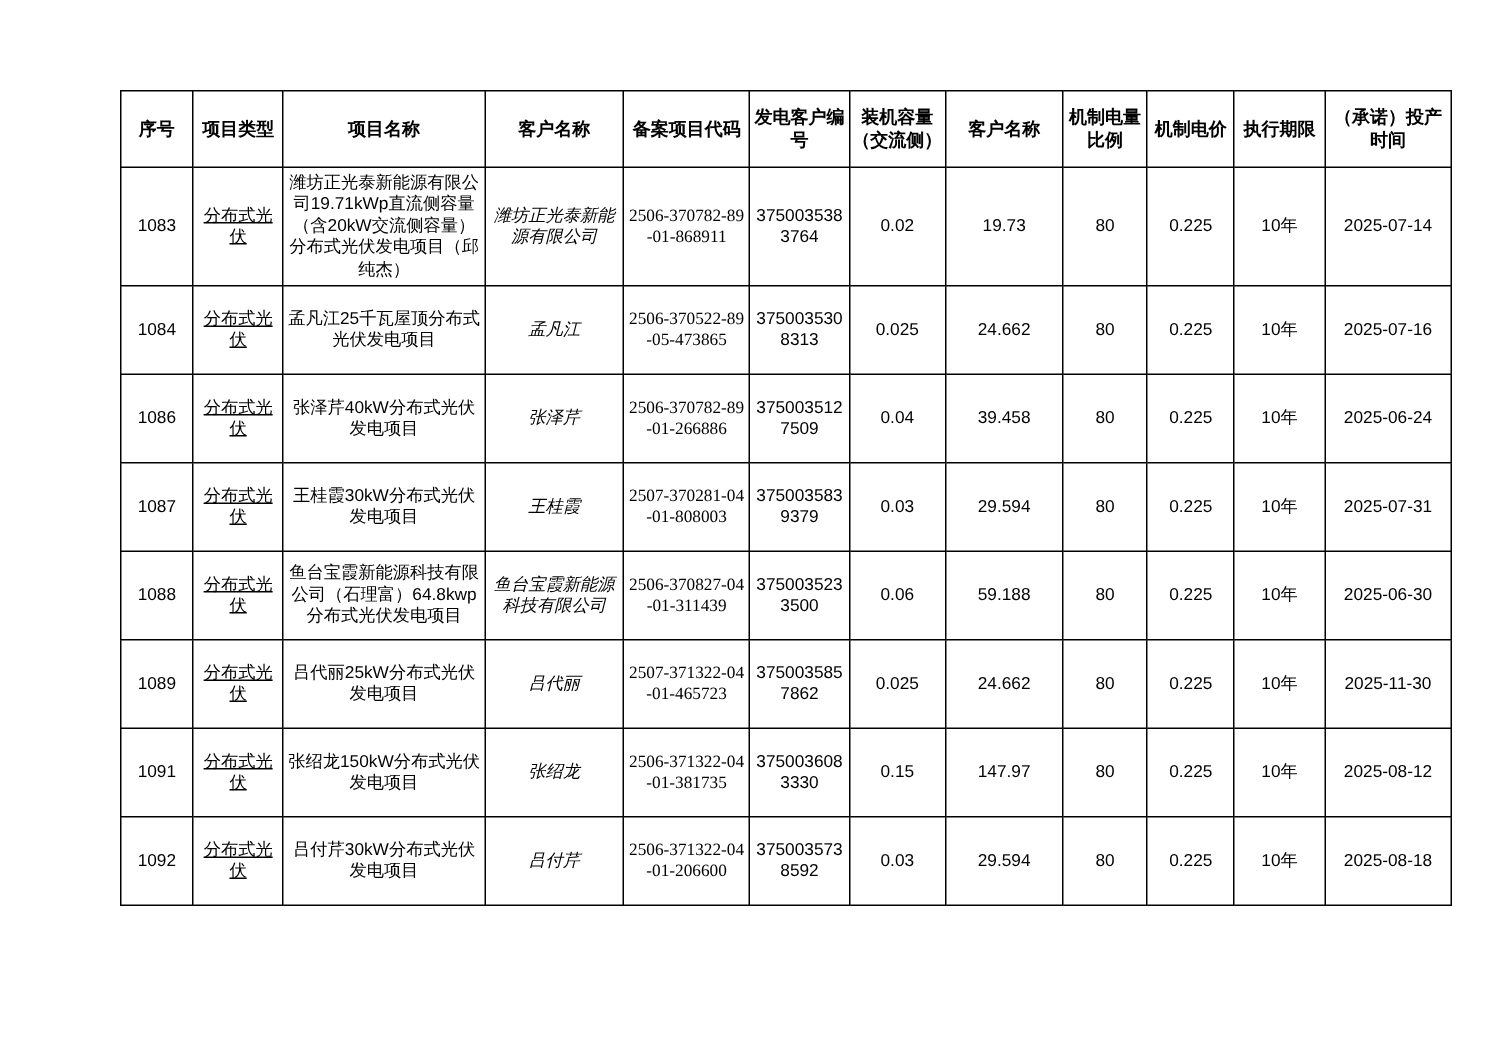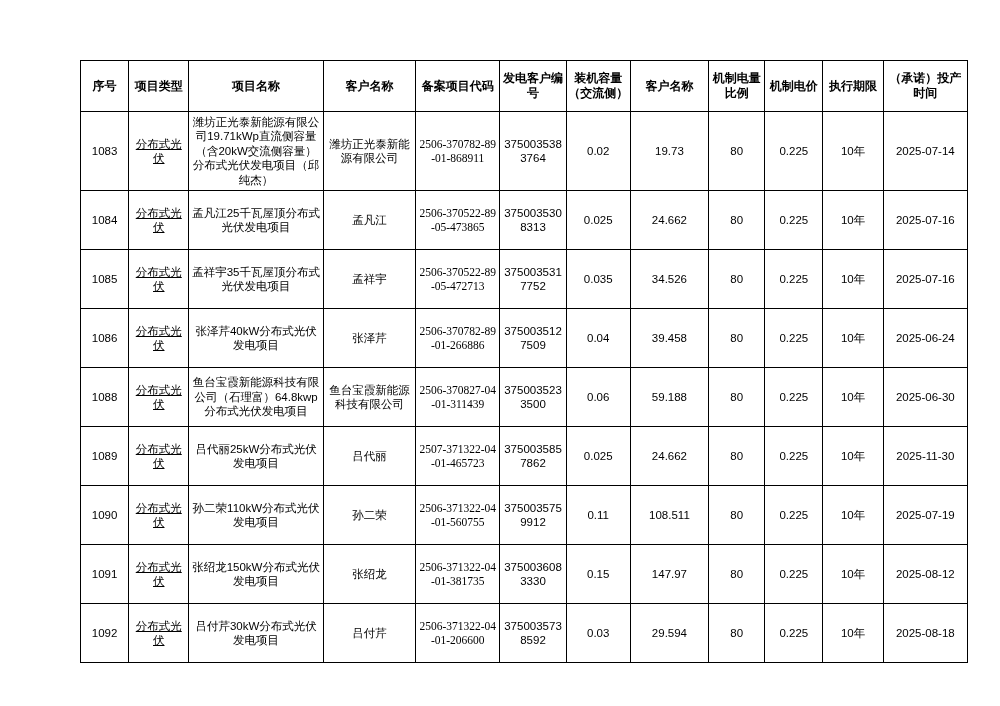--- a/index.html
+++ b/index.html
@@ -44,21 +44,21 @@
     padding: 2px 1px;
   }
   td.cell-idx { font-size: 12px; }
   td.cell-type { font-size: 11.5px; text-decoration: underline; }
   td.cell-name {
     font-size: 11.5px;
     text-align: center;
     line-height: 1.3;
     height: 52px;
   }
-  td.cell-cust { font-size: 12px; }
+  td.cell-cust { font-size: 12px; font-style: italic; }
   td.cell-code { font-size: 11.5px; line-height: 1.3; font-family: Liberation Serif, serif; }
   td.cell-no { font-size: 11.5px; line-height: 1.3; margin-left: 16px; }
   td.cell-num { font-size: 12px; }
   tbody tr { height: 50px; }
   tbody tr.tall { height: 57px; }
   
   col.c0 { width: 48px; }
   col.c1 { width: 60px; }
   col.c2 { width: 134px; }
   col.c3 { width: 92px; }
@@ -129,47 +129,47 @@
           <td class="cell-code">2506-370522-89-05-473865</td>
           <td class="cell-no">3750035308313</td>
           <td class="cell-num">0.025</td>
           <td class="cell-num">24.662</td>
           <td class="cell-num">80</td>
           <td class="cell-num">0.225</td>
           <td class="cell-num">10年</td>
           <td class="cell-num">2025-07-16</td>
         </tr>
         <tr>
-          <td class="cell-idx">1085</td>
-          <td class="cell-type">分布式光伏</td>
-          <td class="cell-name">孟祥宇35千瓦屋顶分布式光伏发电项目</td>
-          <td class="cell-cust">孟祥宇</td>
-          <td class="cell-code">2506-370522-89-05-472713</td>
-          <td class="cell-no">3750035317752</td>
-          <td class="cell-num">0.035</td>
-          <td class="cell-num">34.526</td>
-          <td class="cell-num">80</td>
-          <td class="cell-num">0.225</td>
-          <td class="cell-num">10年</td>
-          <td class="cell-num">2025-07-16</td>
-        </tr>
-        <tr>
           <td class="cell-idx">1086</td>
           <td class="cell-type">分布式光伏</td>
           <td class="cell-name">张泽芹40kW分布式光伏发电项目</td>
           <td class="cell-cust">张泽芹</td>
           <td class="cell-code">2506-370782-89-01-266886</td>
           <td class="cell-no">3750035127509</td>
           <td class="cell-num">0.04</td>
           <td class="cell-num">39.458</td>
           <td class="cell-num">80</td>
           <td class="cell-num">0.225</td>
           <td class="cell-num">10年</td>
           <td class="cell-num">2025-06-24</td>
         </tr>
+        <tr>
+          <td class="cell-idx">1087</td>
+          <td class="cell-type">分布式光伏</td>
+          <td class="cell-name">王桂霞30kW分布式光伏发电项目</td>
+          <td class="cell-cust">王桂霞</td>
+          <td class="cell-code">2507-370281-04-01-808003</td>
+          <td class="cell-no">3750035839379</td>
+          <td class="cell-num">0.03</td>
+          <td class="cell-num">29.594</td>
+          <td class="cell-num">80</td>
+          <td class="cell-num">0.225</td>
+          <td class="cell-num">10年</td>
+          <td class="cell-num">2025-07-31</td>
+        </tr>
         <tr class="tall">
           <td class="cell-idx">1088</td>
           <td class="cell-type">分布式光伏</td>
           <td class="cell-name">鱼台宝霞新能源科技有限公司（石理富）64.8kwp分布式光伏发电项目</td>
           <td class="cell-cust">鱼台宝霞新能源科技有限公司</td>
           <td class="cell-code">2506-370827-04-01-311439</td>
           <td class="cell-no">3750035233500</td>
           <td class="cell-num">0.06</td>
           <td class="cell-num">59.188</td>
           <td class="cell-num">80</td>
@@ -185,34 +185,20 @@
           <td class="cell-code">2507-371322-04-01-465723</td>
           <td class="cell-no">3750035857862</td>
           <td class="cell-num">0.025</td>
           <td class="cell-num">24.662</td>
           <td class="cell-num">80</td>
           <td class="cell-num">0.225</td>
           <td class="cell-num">10年</td>
           <td class="cell-num">2025-11-30</td>
         </tr>
         <tr>
-          <td class="cell-idx">1090</td>
-          <td class="cell-type">分布式光伏</td>
-          <td class="cell-name">孙二荣110kW分布式光伏发电项目</td>
-          <td class="cell-cust">孙二荣</td>
-          <td class="cell-code">2506-371322-04-01-560755</td>
-          <td class="cell-no">3750035759912</td>
-          <td class="cell-num">0.11</td>
-          <td class="cell-num">108.511</td>
-          <td class="cell-num">80</td>
-          <td class="cell-num">0.225</td>
-          <td class="cell-num">10年</td>
-          <td class="cell-num">2025-07-19</td>
-        </tr>
-        <tr>
           <td class="cell-idx">1091</td>
           <td class="cell-type">分布式光伏</td>
           <td class="cell-name">张绍龙150kW分布式光伏发电项目</td>
           <td class="cell-cust">张绍龙</td>
           <td class="cell-code">2506-371322-04-01-381735</td>
           <td class="cell-no">3750036083330</td>
           <td class="cell-num">0.15</td>
           <td class="cell-num">147.97</td>
           <td class="cell-num">80</td>
           <td class="cell-num">0.225</td>

